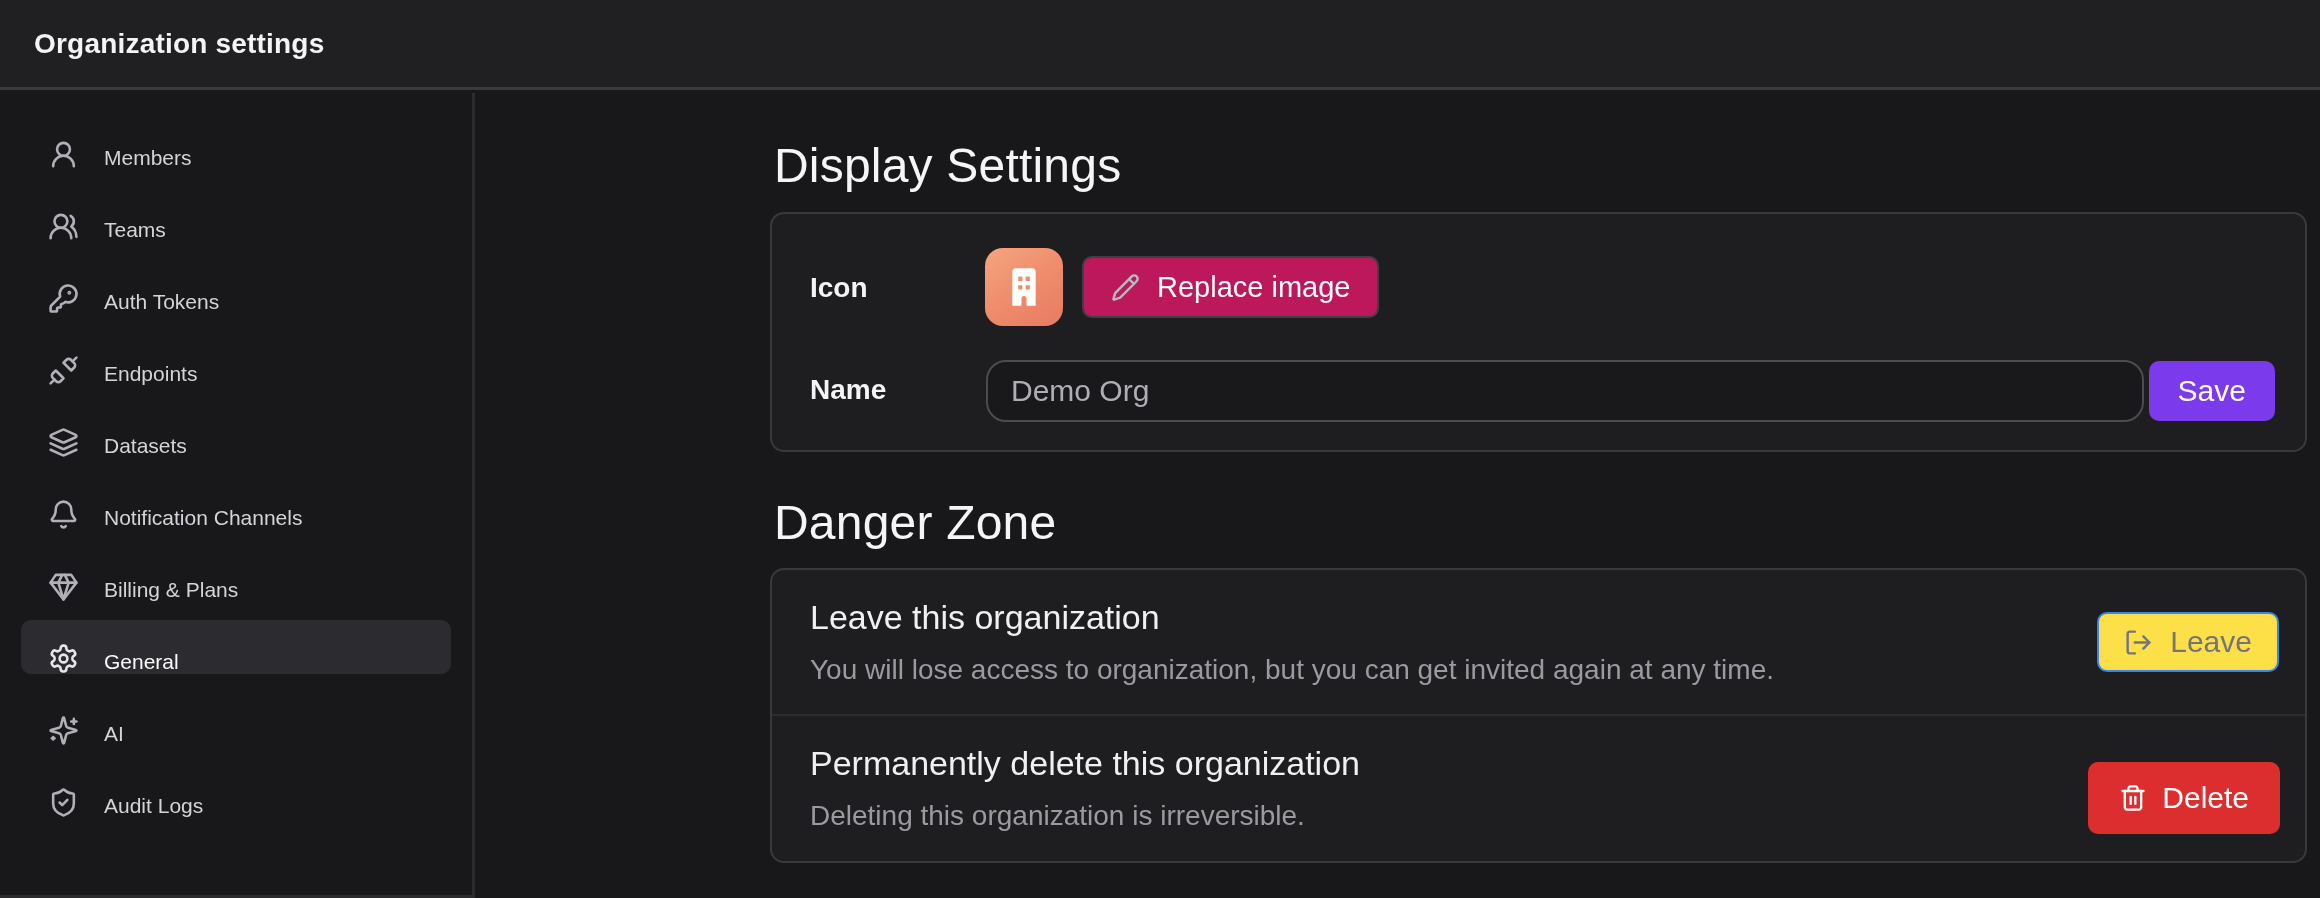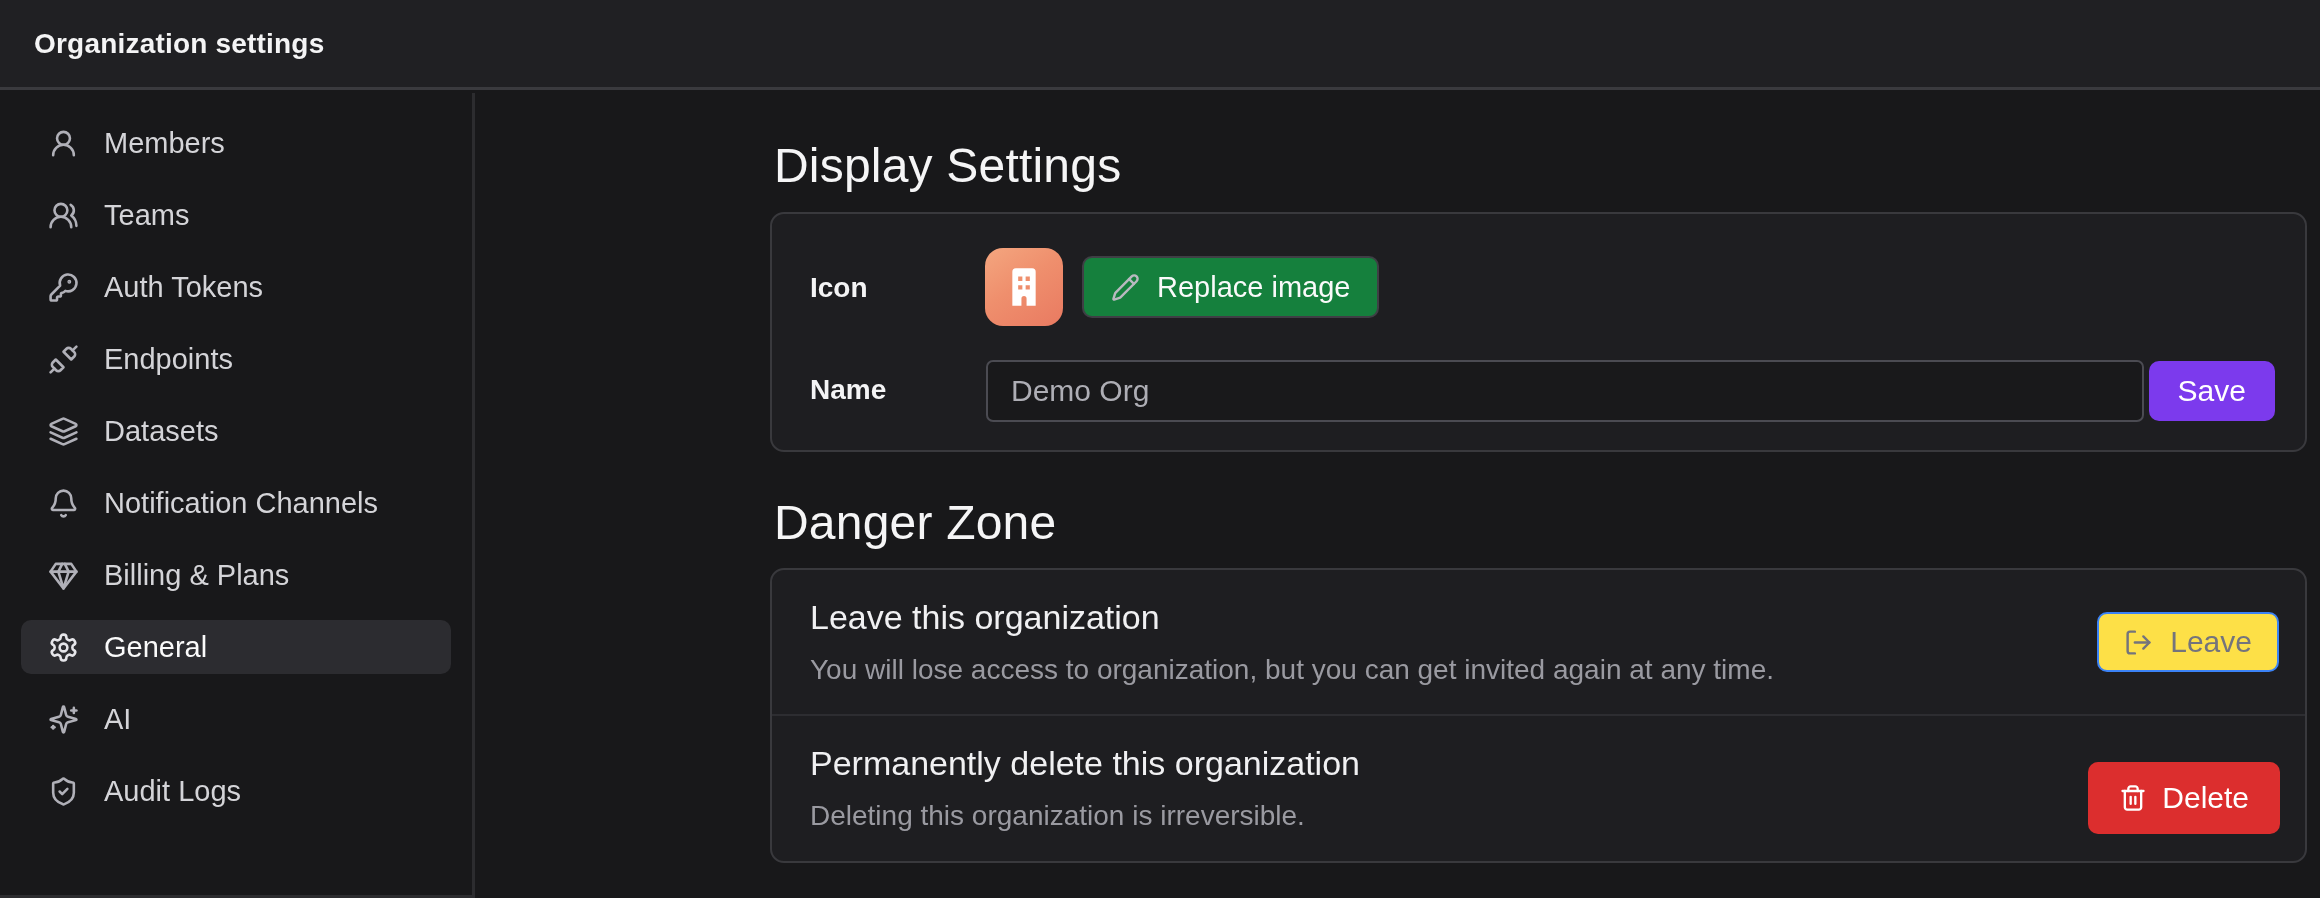--- a/index.html
+++ b/index.html
@@ -28,25 +28,25 @@
   .sidebar {
     position:absolute; left:0; top:93px; width:475px; height:805px;
     background:#18181a;
     border-right:3px solid #2c2c2f;
     border-bottom:3px solid #2c2c2f;
     padding-top:23px;
   }
   .nav-item {
     width:430px; height:54px; margin:0 24px 18px 21px;
     border-radius:10px;
-    display:flex; align-items:center;
+    display:flex; align-items:flex-end;
     padding-left:27px;
     cursor:pointer;
     color:#d4d4d8;
-    font-size:29px;
+    font-size:21px;
   }
   .nav-item .nav-icon {
     width:31px; height:31px; flex:0 0 31px;
     color:#b0b0b8;
     margin-right:25px;
     display:flex; align-items:center; justify-content:center;
   }
   .nav-item .nav-icon svg { width:31px; height:31px; display:block; }
   .nav-item.active { background:#2c2c30; color:#fafafa; }
   .nav-item.active .nav-icon { color:#e6e6ea; }
@@ -88,32 +88,32 @@
   .org-tile svg { width:56px; height:56px; display:block; }
 
   .btn {
     display:inline-flex; align-items:center; justify-content:center;
     border-radius:10px; cursor:pointer; white-space:nowrap;
     font-family:"Liberation Sans", sans-serif;
   }
   .btn-replace {
     position:absolute; left:310px; top:42px; height:62px;
     padding:0 27px;
-    background:#15803d; border:2px solid #3f3f45;
+    background:#be185d; border:2px solid #3f3f45;
     color:#fafafa; font-size:29px;
   }
   .btn-replace .btn-icon { width:29px; height:29px; color:#b9b9c0; margin-right:17px; }
   .btn-replace .btn-icon svg { width:29px; height:29px; display:block; }
 
   .name-input {
     position:absolute; left:214px; top:146px;
     width:1158px; height:62px;
     background:#19191b;
     border:2px solid #4b4b52;
-    border-radius:7px;
+    border-radius:20px;
     padding:0 23px;
     font-size:30px; color:#aeaeb5;
     font-family:"Liberation Sans", sans-serif;
     outline:none;
   }
 
   .btn-save {
     position:absolute; right:30px; top:147px; height:60px;
     padding:0 29px;
     background:#7c3aed; border:none;

